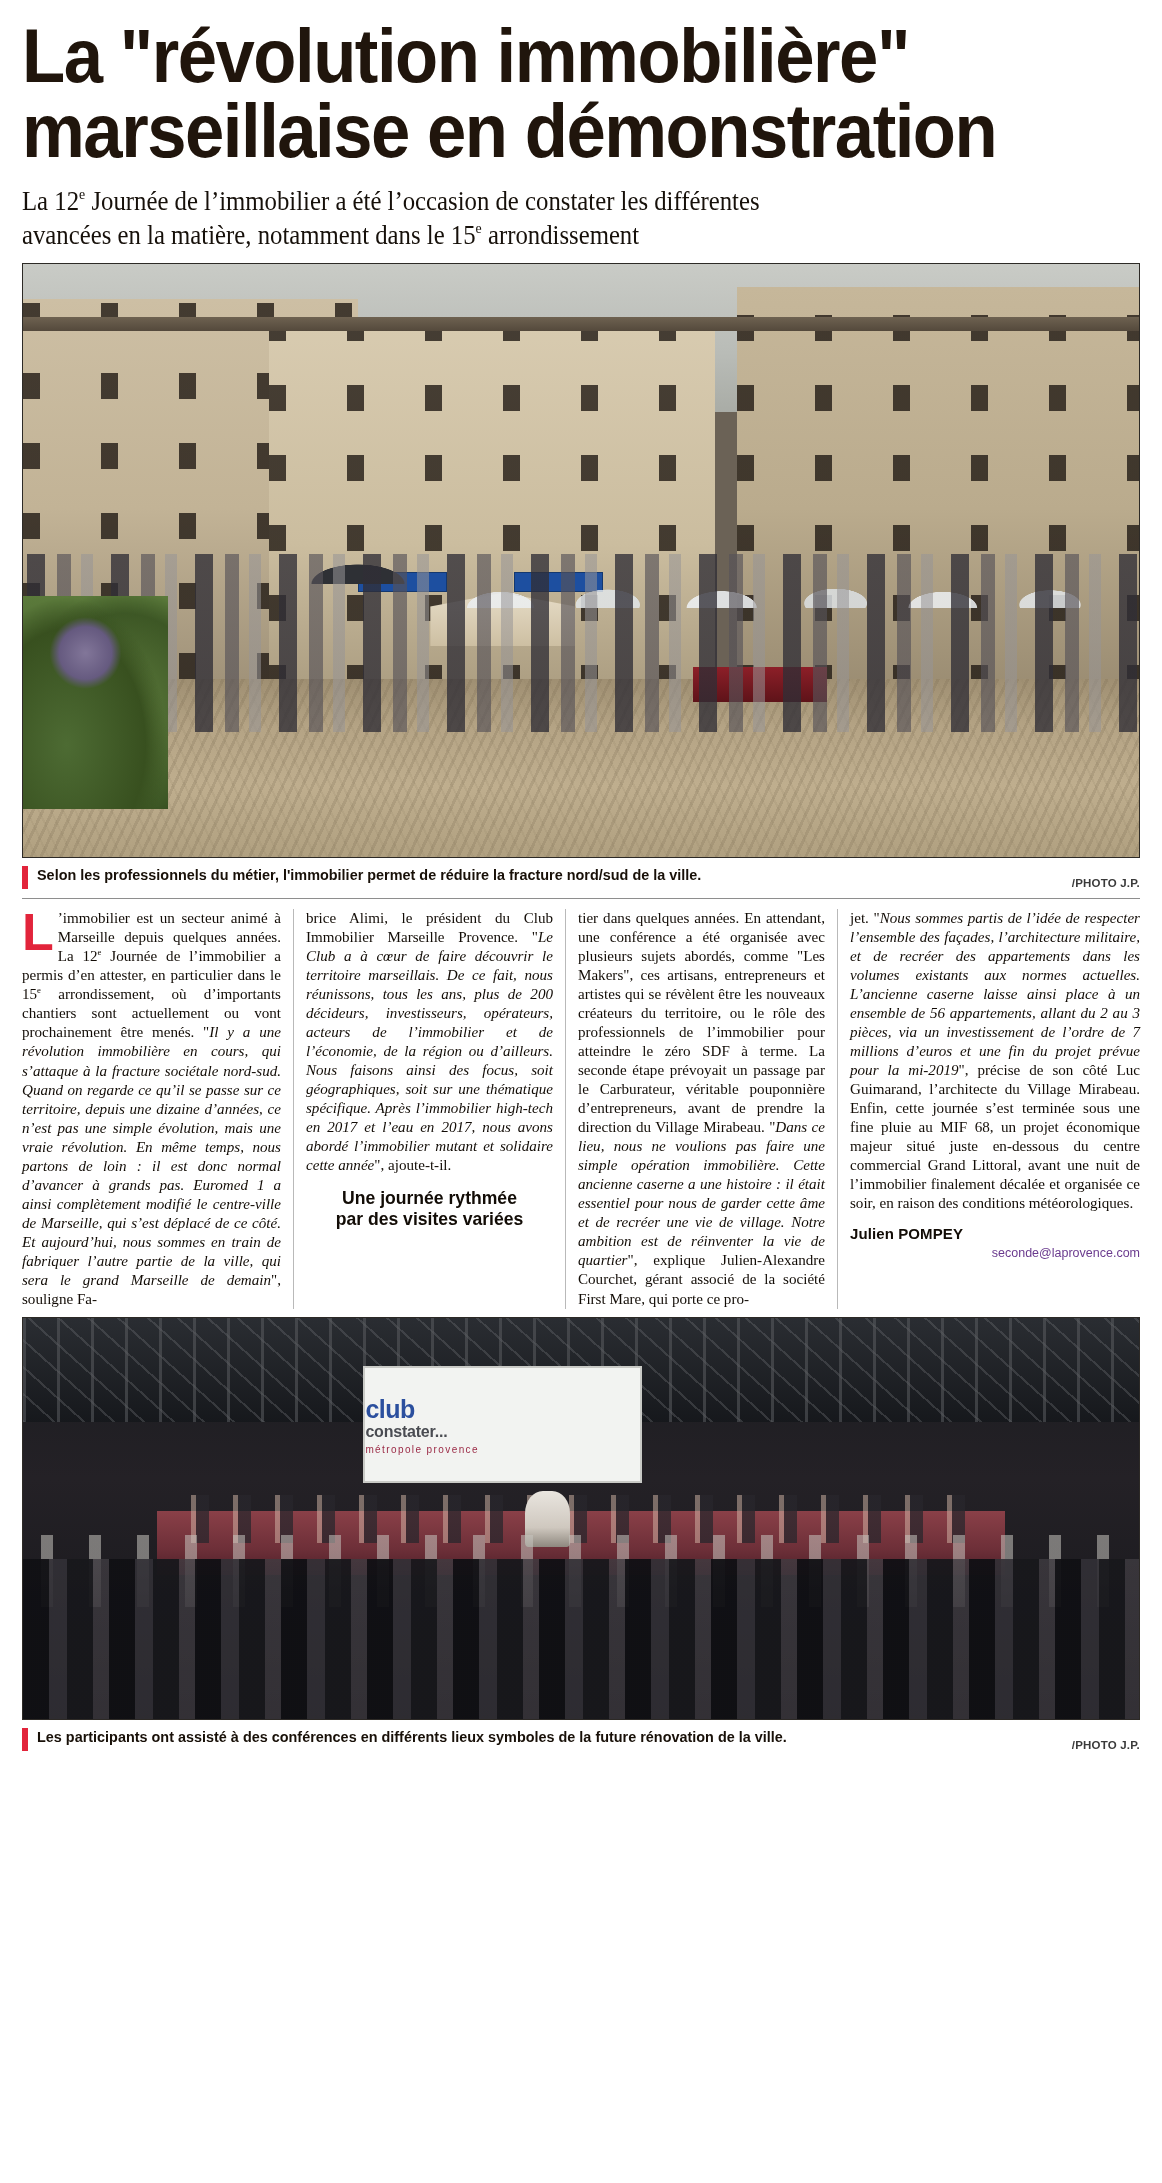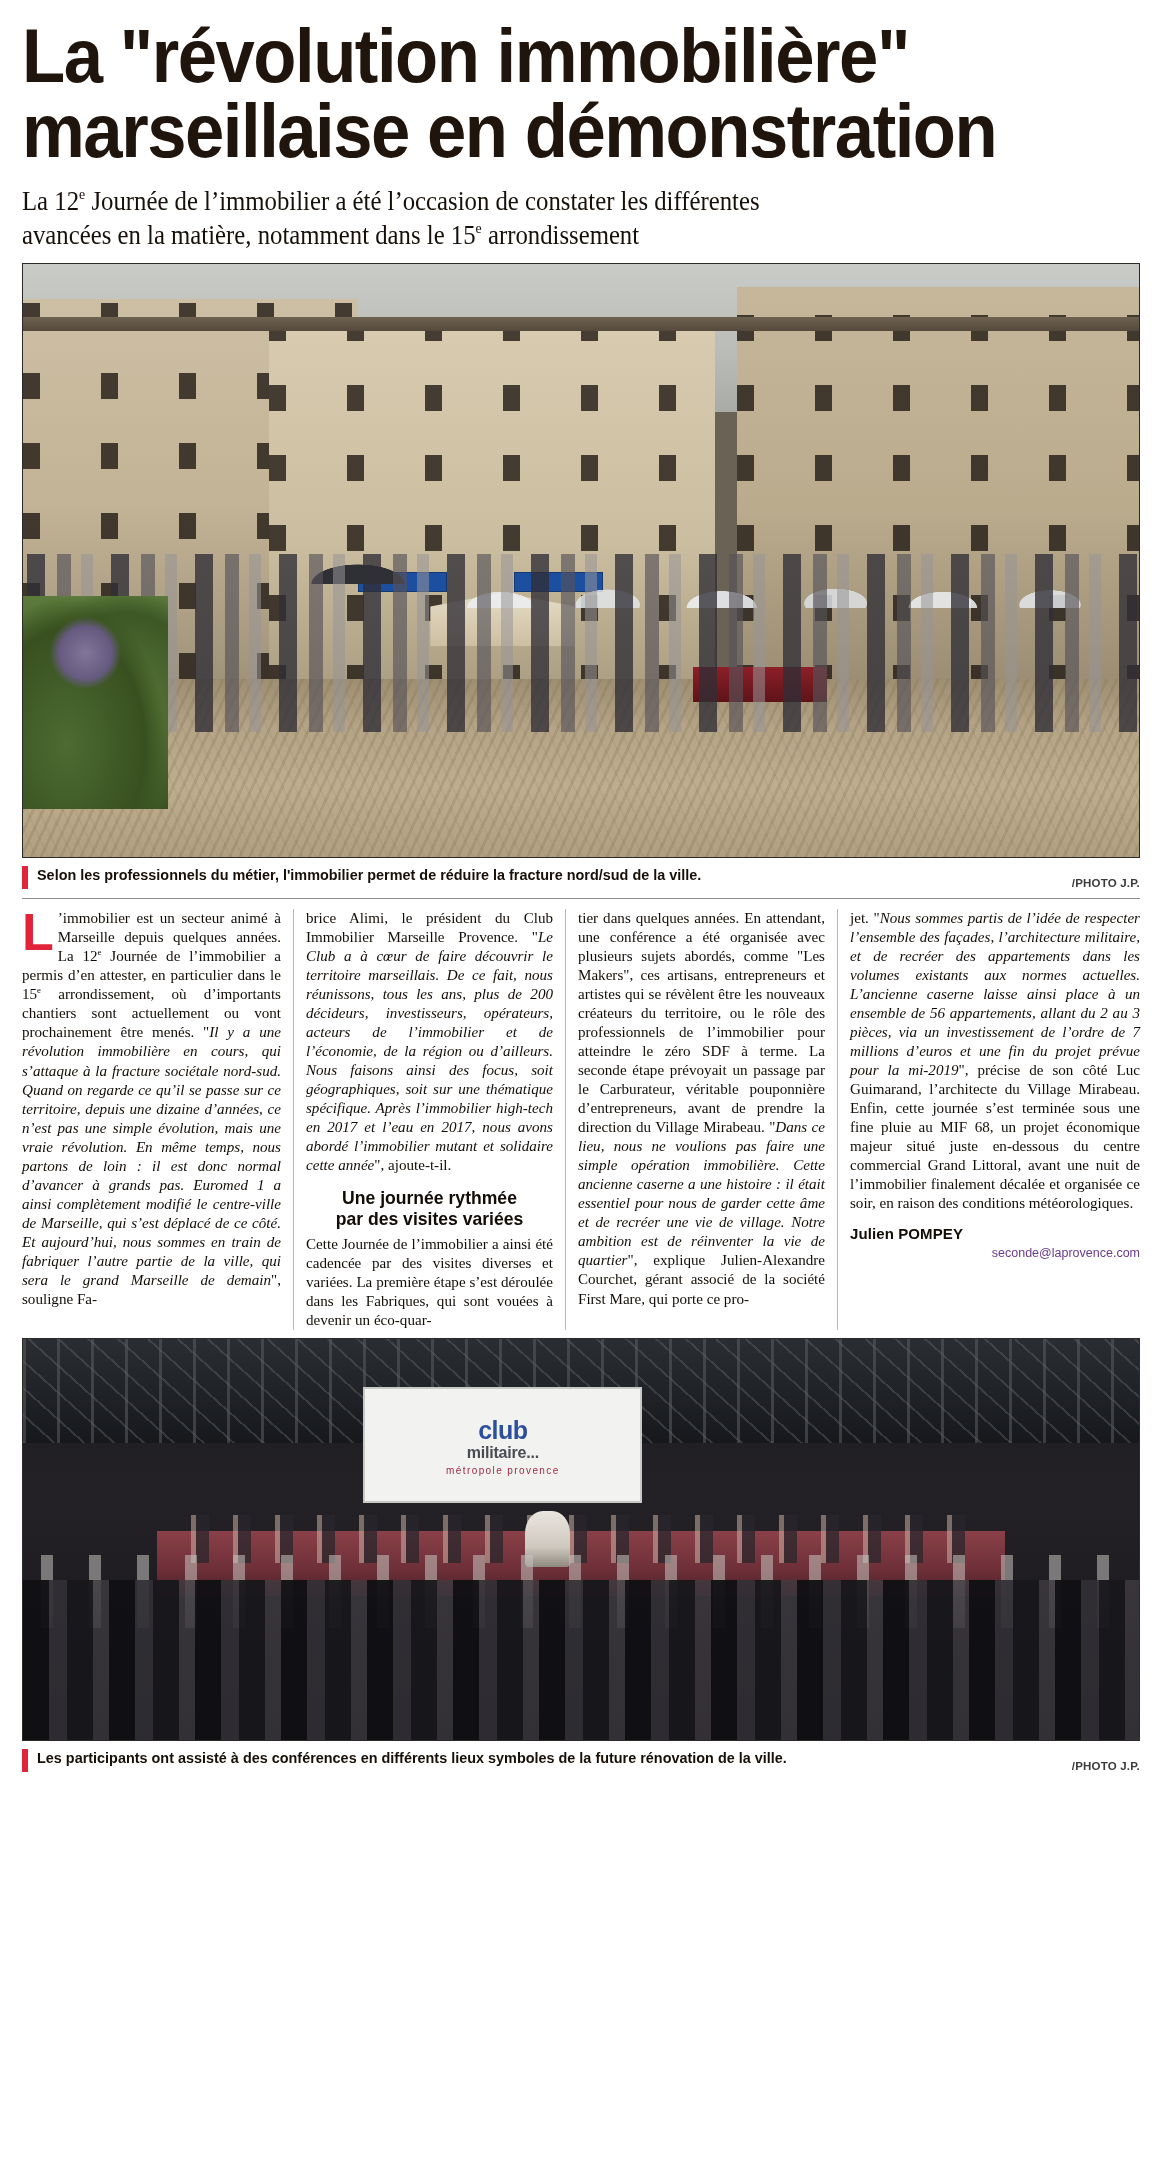--- a/index.html
+++ b/index.html
@@ -159,21 +159,20 @@
       repeating-linear-gradient(90deg, rgba(90,92,96,.55) 0 3px, rgba(0,0,0,0) 3px 34px),
       repeating-linear-gradient(42deg, rgba(110,112,116,.35) 0 2px, rgba(0,0,0,0) 2px 20px),
       linear-gradient(180deg,#2a2d32,#16181c);
   }
   .screen {
     position:absolute; left:30.5%; top:12%; width:25%; height:29%;
     background:#f2f3f1; border:2px solid #c9cac6;
   }
   .screen-logo {
     position:absolute; left:0; right:0; top:26%;
-    text-align:center;
     font-family:"Liberation Sans", sans-serif;
     line-height:1;
   }
   .screen-logo .l1 { display:block; font-size:25px; font-weight:bold; color:#2b4f9e; letter-spacing:-0.5px; }
   .screen-logo .l2 { display:block; font-size:16px; font-weight:bold; color:#4a4c52; letter-spacing:-0.2px; margin-top:2px;}
   .screen-logo .l3 { display:block; font-size:10px; color:#9b2a46; letter-spacing:1.4px; margin-top:5px; }
   .stage {
     position:absolute; left:12%; bottom:36%; width:76%; height:16%;
     background: linear-gradient(180deg,#8a4048 0%, #6d2f38 60%, #4c2029 100%);
   }
@@ -352,42 +351,41 @@
   <div class="cols">
 
     <div class="col">
       <p><span class="dropcap">L</span><span>’immobilier est un secteur animé à Marseille depuis quelques années. La 12</span><sup>e</sup><span> Journée de l’immobilier a permis d’en attester, en particulier dans le 15</span><sup>e</sup><span> arrondissement, où d’importants chantiers sont actuellement ou vont prochainement être menés. </span><span>"</span><span class="it">Il y a une révolution immobilière en cours, qui s’attaque à la fracture sociétale nord-sud. Quand on regarde ce qu’il se passe sur ce territoire, depuis une dizaine d’années, ce n’est pas une simple évolution, mais une vraie révolution. En même temps, nous partons de loin : il est donc normal d’avancer à grands pas. Euromed 1 a ainsi complètement modifié le centre-ville de Marseille, qui s’est déplacé de ce côté. Et aujourd’hui, nous sommes en train de fabriquer l’autre partie de la ville, qui sera le grand Marseille de demain</span><span>", souligne Fa-</span></p>
     </div>
 
     <div class="col">
       <p><span>brice Alimi, le président du Club Immobilier Marseille Provence. </span><span>"</span><span class="it">Le Club a à cœur de faire découvrir le territoire marseillais. De ce fait, nous réunissons, tous les ans, plus de 200 décideurs, investisseurs, opérateurs, acteurs de l’immobilier et de l’économie, de la région ou d’ailleurs. Nous faisons ainsi des focus, soit géographiques, soit sur une thématique spécifique. Après l’immobilier high-tech en 2017 et l’eau en 2017, nous avons abordé l’immobilier mutant et solidaire cette année</span><span>", ajoute-t-il.</span></p>
       <div class="subhead">Une journée rythmée
 par des visites variées</div>
-      <p>Cette Journée de l’immobilier a ainsi été cadencée par des visites diverses et variées. La première étape s’est déroulée dans les Fabriques, qui sont vouées à devenir un éco-quar-</p>
     </div>
 
     <div class="col">
       <p><span>tier dans quelques années. En attendant, une conférence a été organisée avec plusieurs sujets abordés, comme "Les Makers", ces artisans, entrepreneurs et artistes qui se révèlent être les nouveaux créateurs du territoire, ou le rôle des professionnels de l’immobilier pour atteindre le zéro SDF à terme. La seconde étape prévoyait un passage par le Carburateur, véritable pouponnière d’entrepreneurs, avant de prendre la direction du Village Mirabeau. </span><span>"</span><span class="it">Dans ce lieu, nous ne voulions pas faire une simple opération immobilière. Cette ancienne caserne a une histoire : il était essentiel pour nous de garder cette âme et de recréer une vie de village. Notre ambition est de réinventer la vie de quartier</span><span>", explique Julien-Alexandre Courchet, gérant associé de la société First Mare, qui porte ce pro-</span></p>
     </div>
 
     <div class="col">
       <p><span>jet. </span><span>"</span><span class="it">Nous sommes partis de l’idée de respecter l’ensemble des façades, l’architecture militaire, et de recréer des appartements dans les volumes existants aux normes actuelles. L’ancienne caserne laisse ainsi place à un ensemble de 56 appartements, allant du 2 au 3 pièces, via un investissement de l’ordre de 7 millions d’euros et une fin du projet prévue pour la mi-2019</span><span>", précise de son côté Luc Guimarand, l’architecte du Village Mirabeau. Enfin, cette journée s’est terminée sous une fine pluie au MIF 68, un projet économique majeur situé juste en-dessous du centre commercial Grand Littoral, avant une nuit de l’immobilier finalement décalée et organisée ce soir, en raison des conditions météorologiques.</span></p>
       <div class="byline">Julien POMPEY</div>
       <div class="byline-mail">seconde@laprovence.com</div>
     </div>
 
   </div>
 
   <div class="photo photo-bottom">
     <div class="hall-bg"></div>
     <div class="hall-truss"></div>
     <div class="screen">
       <div class="screen-logo">
         <span class="l1">club</span>
-        <span class="l2">militaire...</span>
+        <span class="l2">constater...</span>
         <span class="l3">métropole provence</span>
       </div>
     </div>
     <div class="stage"></div>
     <div class="stage-people"></div>
     <div class="speaker"></div>
     <div class="chairs"></div>
     <div class="audience"></div>
   </div>
 

